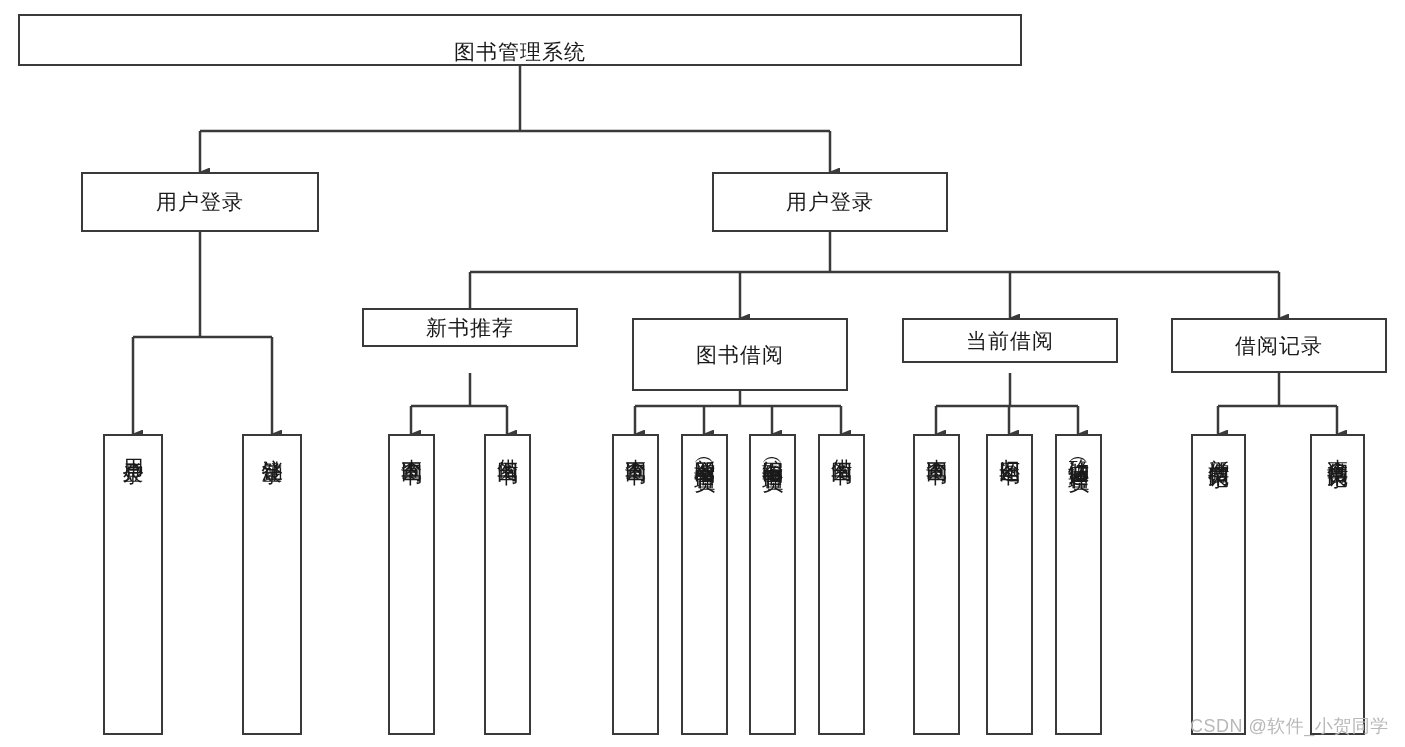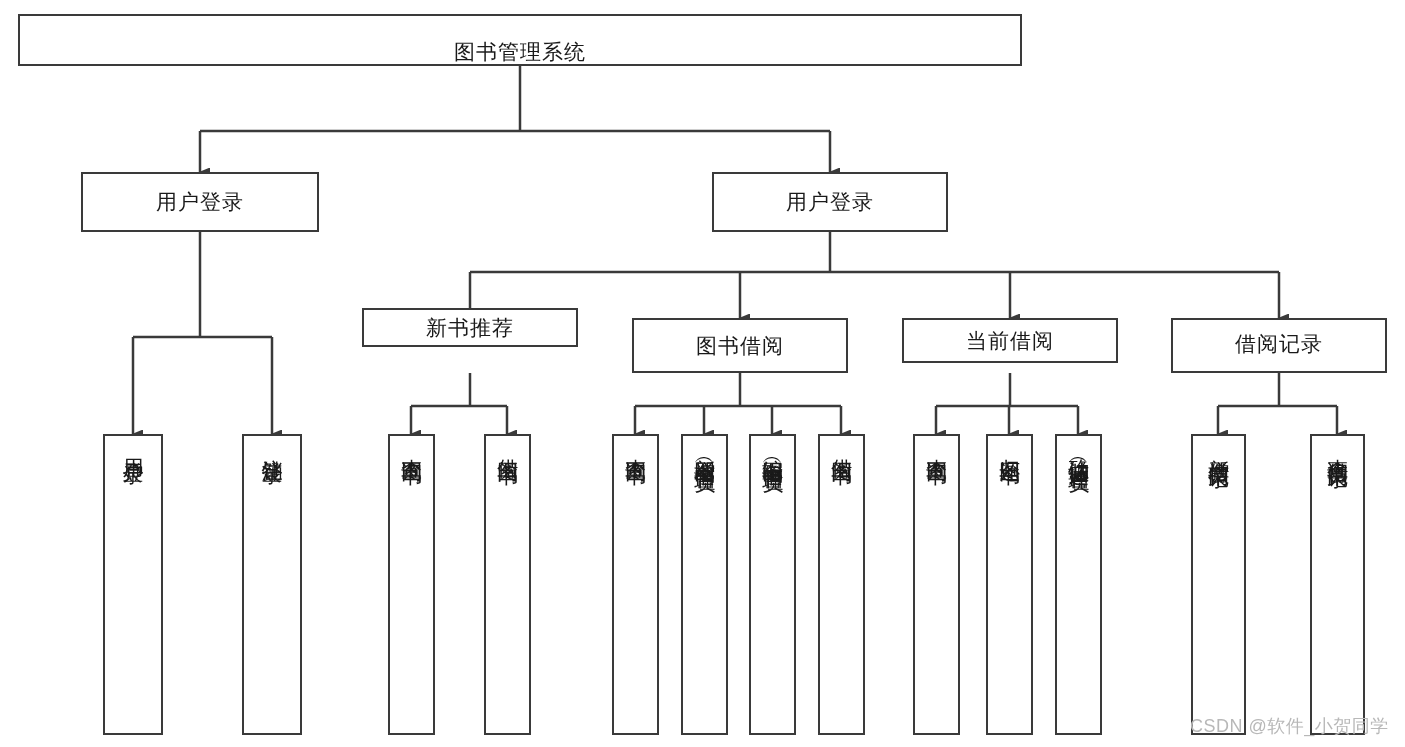--- a/index.html
+++ b/index.html
@@ -122,27 +122,27 @@
       </div>
       <div class="node-box horizontal" style="left: 81px; top: 172px; width: 238px; height: 60px; border-color: rgb(58, 58, 58);">
         <span class="node-label">用户登录</span>
       </div>
       <div class="node-box horizontal" style="left: 712px; top: 172px; width: 236px; height: 60px; border-color: rgb(58, 58, 58);">
         <span class="node-label">用户登录</span>
       </div>
       <div class="node-box horizontal" style="left: 362px; top: 308px; width: 216px; height: 39px; border-color: rgb(58, 58, 58);">
         <span class="node-label">新书推荐</span>
       </div>
-      <div class="node-box horizontal" style="left: 632px; top: 318px; width: 216px; height: 55px; border-color: rgb(58, 58, 58);">
+      <div class="node-box horizontal" style="left: 632px; top: 318px; width: 216px; height: 73px; border-color: rgb(58, 58, 58);">
         <span class="node-label">图书借阅</span>
       </div>
       <div class="node-box horizontal" style="left: 902px; top: 318px; width: 216px; height: 45px; border-color: rgb(58, 58, 58);">
         <span class="node-label">当前借阅</span>
       </div>
-      <div class="node-box horizontal" style="left: 1171px; top: 318px; width: 216px; height: 55px; border-color: rgb(58, 58, 58); font-family: Liberation Mono, monospace;">
+      <div class="node-box horizontal" style="left: 1171px; top: 318px; width: 216px; height: 55px; border-color: rgb(58, 58, 58);">
         <span class="node-label">借阅记录</span>
       </div>
       <div class="node-box vertical" style="left: 103px; top: 434px; width: 60px; height: 301px; border-color: rgb(58, 58, 58);">
         <span class="node-label">用户登录</span>
       </div>
       <div class="node-box vertical" style="left: 242px; top: 434px; width: 60px; height: 301px; border-color: rgb(58, 58, 58);">
         <span class="node-label">注销登录</span>
       </div>
       <div class="node-box vertical" style="left: 388px; top: 434px; width: 47px; height: 301px; border-color: rgb(58, 58, 58);">
         <span class="node-label">查询图书</span>

